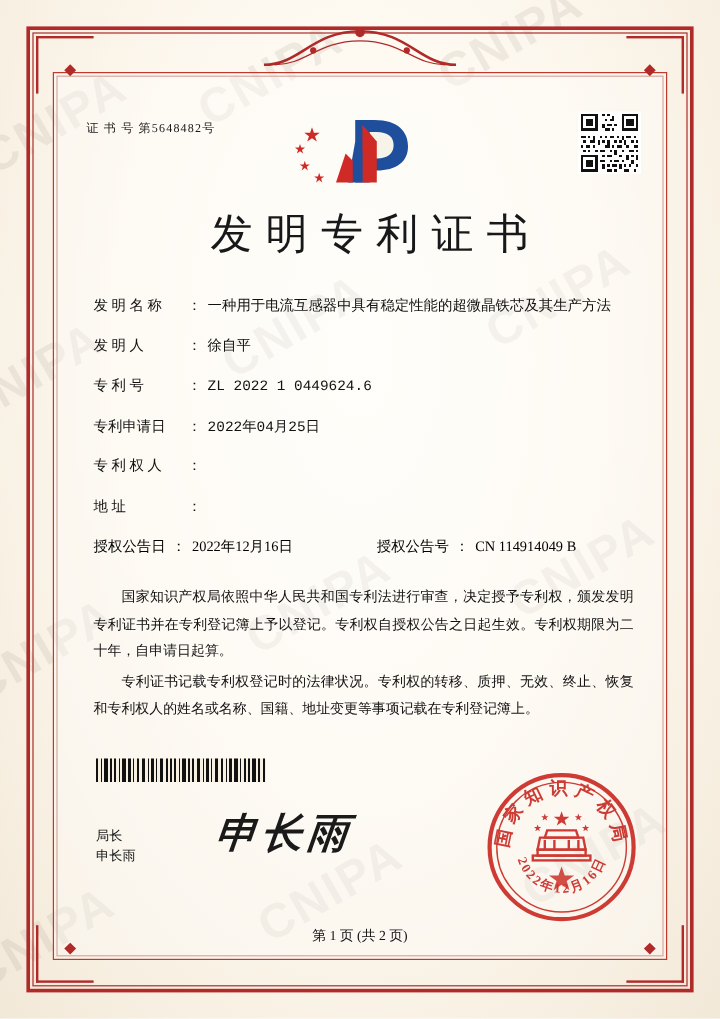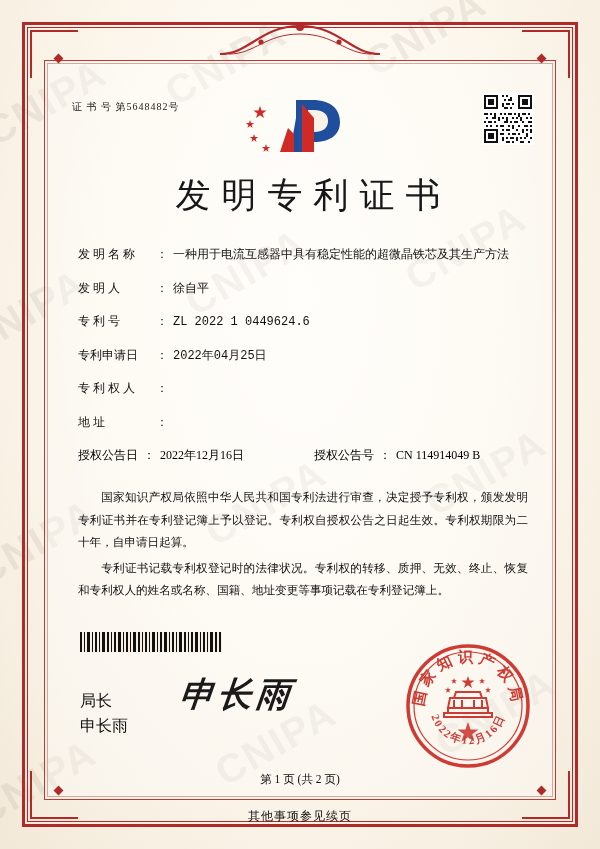--- a/index.html
+++ b/index.html
@@ -208,21 +208,21 @@
     top: 632px;
     width: 142px;
     height: 20px;
   }
 
   
   .sig-label {
     position: absolute;
     left: 80px;
     top: 689px;
-    font-size: 16px;
+    font-size: 11px;
     line-height: 1.55;
     color: #111;
   }
   .sig-hand {
     position: absolute;
     left: 180px;
     top: 672px;
     font-size: 34px;
     font-family: "Liberation Serif", serif;
     color: #1a1a1a;
@@ -544,15 +544,14 @@
           <polygon points="44,45 44.8,47.2 47,47.2 45.2,48.6 45.9,50.8 44,49.4 42.1,50.8 42.8,48.6 41,47.2 43.2,47.2"></polygon>
           <polygon points="84,45 84.8,47.2 87,47.2 85.2,48.6 85.9,50.8 84,49.4 82.1,50.8 82.8,48.6 81,47.2 83.2,47.2"></polygon>
         </g>
         <polygon points="64,80 66.6,87.5 74.5,87.5 68.2,92.2 70.6,99.8 64,95.2 57.4,99.8 59.8,92.2 53.5,87.5 61.4,87.5" fill="#c7221b" opacity="0.9"></polygon>
       </g>
     </svg>
   </div>
 
   <div class="page-no">第 1 页 (共 2 页)</div>
 
-  <div class="footer-note">其他事项参见续页</div>
 
 </div>
 
 </body></html>

